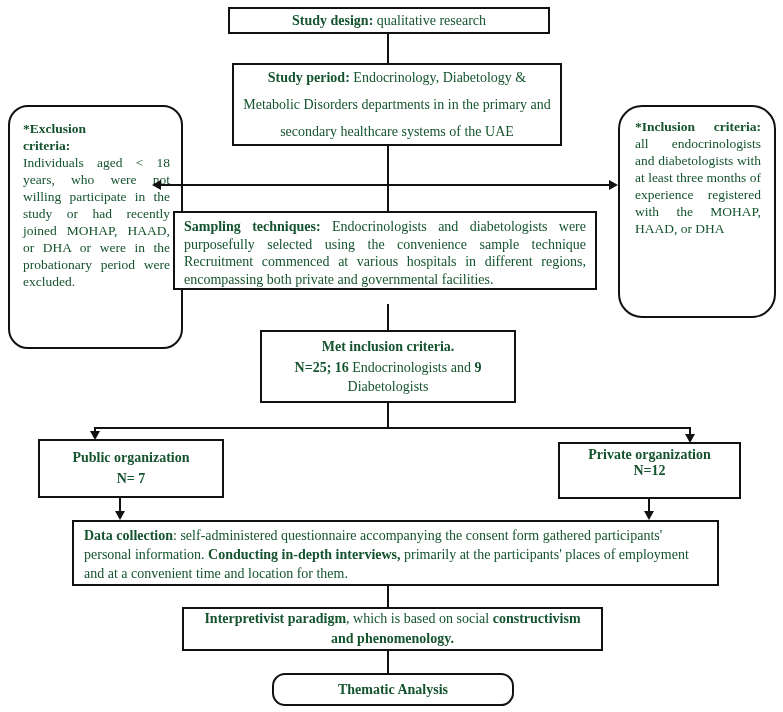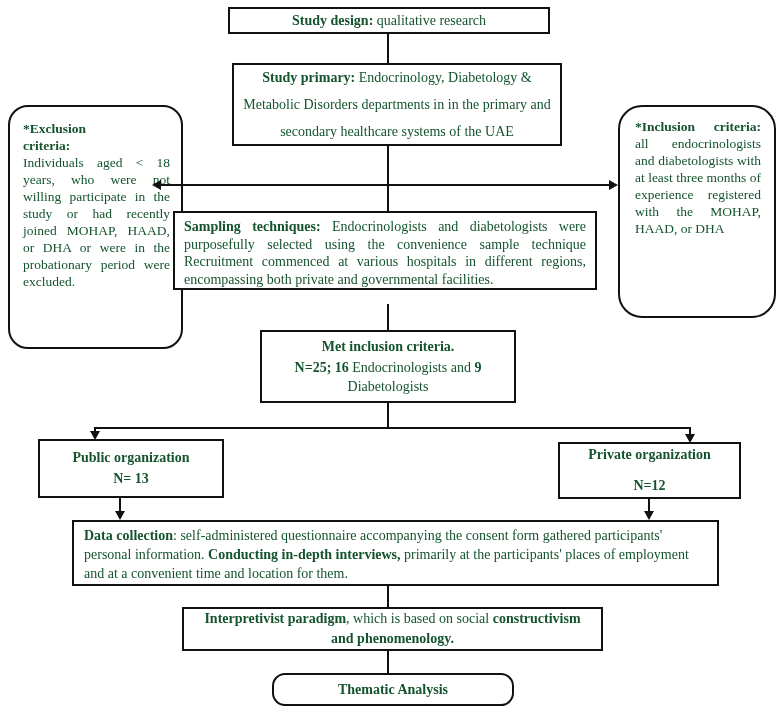--- a/index.html
+++ b/index.html
@@ -32,21 +32,21 @@
 <div id="canvas">
 
   <div class="box center" style="left:228px;top:7px;width:322px;height:27px;">
     <div>
       <span class="b">Study design:</span><span> qualitative research</span>
     </div>
   </div>
 
   <div class="box center" style="left:232px;top:63px;width:330px;height:83px;line-height:27px;padding:0 8px;">
     <div>
-      <span class="b">Study primary:</span><span> Endocrinology, Diabetology &amp; Metabolic Disorders departments in in the primary and secondary healthcare systems of the UAE</span>
+      <span class="b">Study period:</span><span> Endocrinology, Diabetology &amp; Metabolic Disorders departments in in the primary and secondary healthcare systems of the UAE</span>
     </div>
   </div>
 
   <div class="box rounded small" style="left:8px;top:105px;width:175px;height:244px;padding:13px 11px 6px 13px;">
     <div class="b" style="width:80px;">*Exclusion criteria:</div>
     <div class="just">Individuals aged &lt; 18 years, who were not willing participate in the study or had recently joined MOHAP, HAAD, or DHA or were in the probationary period were excluded.</div>
   </div>
 
   <div class="box rounded small just" style="left:618px;top:105px;width:158px;height:213px;border-radius:24px;padding:11px 13px 6px 15px;">
     <span class="b">*Inclusion criteria:</span><span> all endocrinologists and diabetologists with at least three months of experience registered with the MOHAP, HAAD, or DHA</span>
@@ -58,24 +58,24 @@
 
   <div class="box center" style="left:260px;top:330px;width:256px;height:73px;padding:4px 6px;justify-content:space-evenly;line-height:19px;">
     <div class="b">Met inclusion criteria.</div>
     <div>
       <span class="b">N=25; 16</span><span> Endocrinologists and </span><span class="b">9</span><span> Diabetologists</span>
     </div>
   </div>
 
   <div class="box center" style="left:38px;top:439px;width:186px;height:59px;justify-content:space-evenly;padding:3px 0;">
     <div class="b">Public organization</div>
-    <div class="b">N= 13</div>
+    <div class="b">N= 7</div>
   </div>
 
-  <div class="box center" style="left:558px;top:442px;width:183px;height:57px;justify-content:space-between;padding:3px 12px;">
+  <div class="box center" style="left:558px;top:442px;width:183px;height:57px;justify-content:flex-start;padding:3px 12px;">
     <div class="b">Private organization</div>
     <div class="b">N=12</div>
   </div>
 
   <div class="box" style="left:72px;top:520px;width:647px;height:66px;padding:4px 10px;line-height:19px;">
     <span class="b">Data collection</span><span>: self-administered questionnaire accompanying the consent form gathered participants' personal information.  </span><span class="b">Conducting in-depth interviews,</span><span> primarily at the participants' places of employment and at a convenient time and location for them.</span>
   </div>
 
   <div class="box center" style="left:182px;top:607px;width:421px;height:44px;padding:0 8px;line-height:20px;">
     <div>

